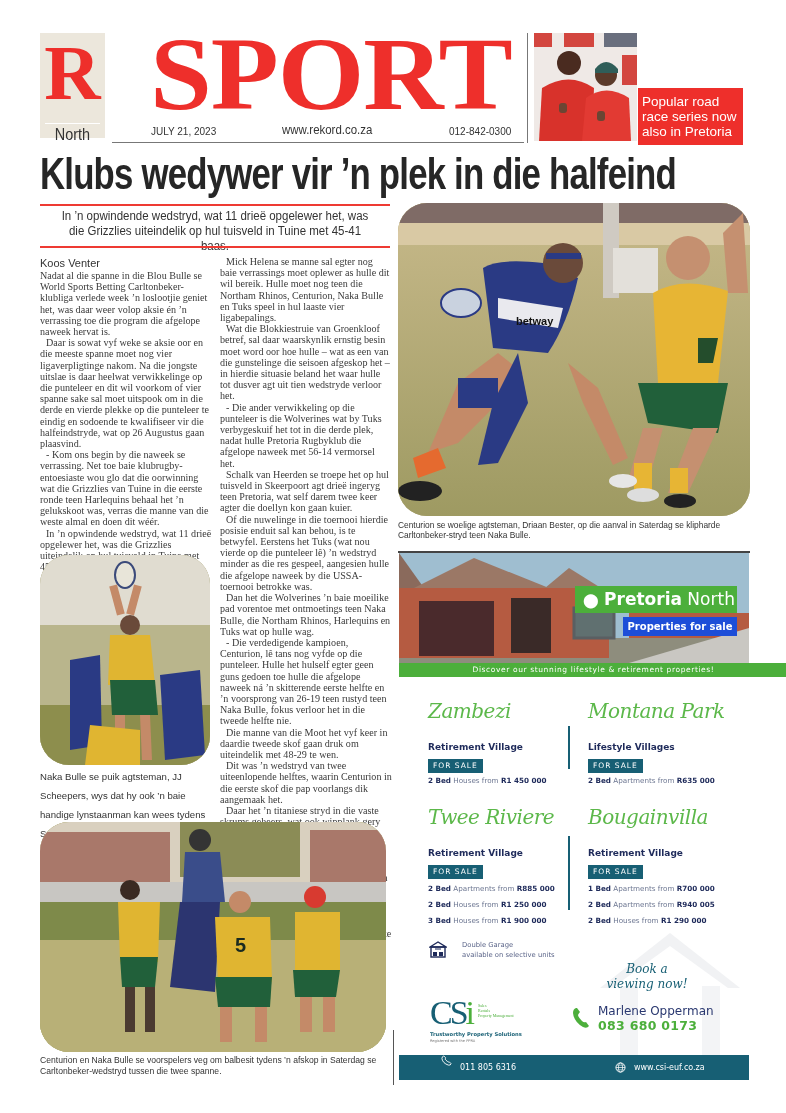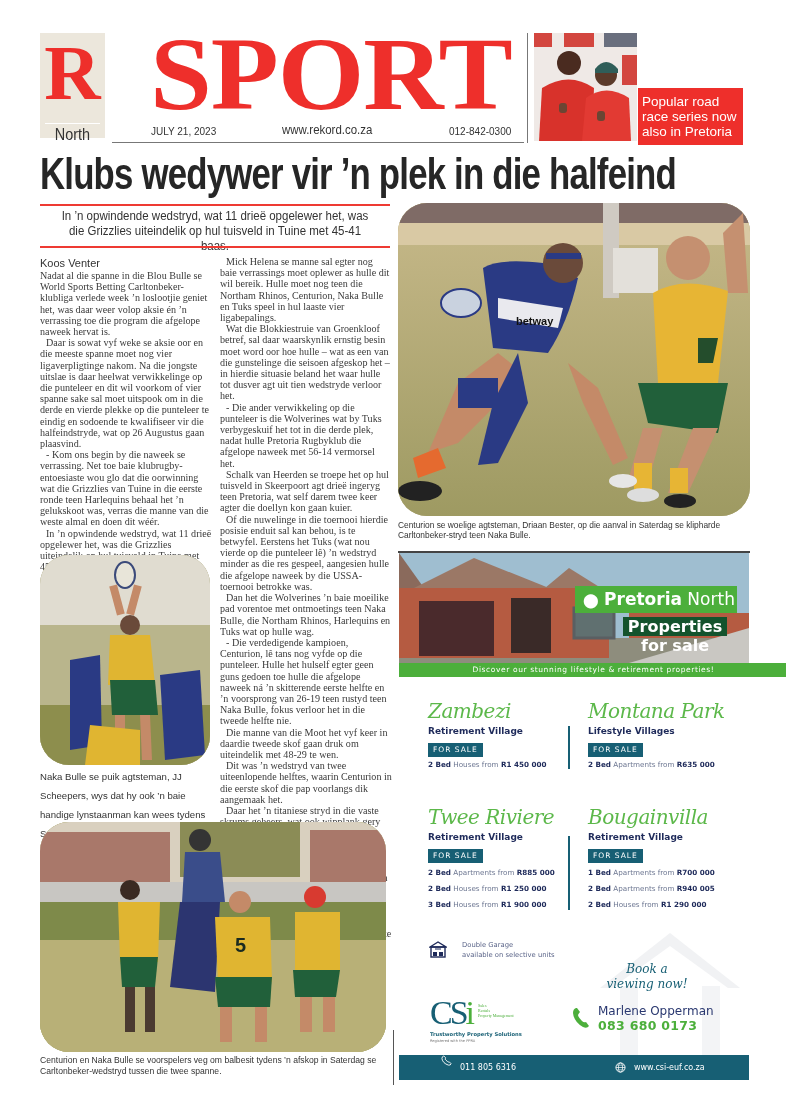--- a/index.html
+++ b/index.html
@@ -50,26 +50,26 @@
   .photo-kickoff { left: 40px; top: 822px; width: 346px; height: 230px; background: #a9a66c; }
   .cap-kickoff { left: 40px; top: 1055px; width: 350px; font-size: 8.6px; line-height: 10.5px; }
 
   .col-vrule { position: absolute; left: 393px; top: 1030px; height: 55px; border-left: 1px solid #555; }
 
   
   .ad-top-rule { position: absolute; left: 398px; top: 551px; width: 352px; border-top: 2px solid #444; }
   .ad-hero { position: absolute; left: 399px; top: 553px; width: 350px; height: 110px; overflow: hidden; background: #8cb0c4; }
   .ad-pin-badge { position: absolute; left: 176px; top: 33px; width: 162px; height: 27px; background: #4caf3b; color: #fff; font-family: "DejaVu Sans", sans-serif; font-size: 17px; line-height: 27px; padding-left: 8px; white-space: nowrap; }
   .ad-pin-badge b { font-weight: bold; }
-  .ad-sub-badge { position: absolute; left: 224px; top: 64px; width: 104px; height: 19px; background: #14532d; color: #fff; font-family: "DejaVu Sans", sans-serif; font-weight: bold; font-size: 16px; line-height: 19px; text-align: center; }
+  .ad-sub-badge { position: absolute; left: 224px; top: 64px; width: 114px; height: 19px; background: #1d4ed8; color: #fff; font-family: "DejaVu Sans", sans-serif; font-weight: bold; font-size: 10px; line-height: 19px; text-align: center; }
   .ad-strip { position: absolute; left: 399px; top: 663px; width: 389px; height: 14px; background: #4caf3b; color: #fff; font-family: "DejaVu Sans", sans-serif; font-size: 7.5px; line-height: 14px; text-align: center; letter-spacing: 0.6px; }
 
   .estate { position: absolute; font-family: "DejaVu Sans", sans-serif; color: #1e2a5a; }
   .estate-name { font-family: "DejaVu Serif", serif; font-style: italic; font-size: 20px; color: #5cb84a; line-height: 22px; height: 22px; white-space: nowrap; letter-spacing: -0.5px; }
-  .estate-type { font-weight: bold; font-size: 9px; line-height: 12px; margin-top: 3px; white-space: nowrap; }
+  .estate-type { font-weight: bold; font-size: 9px; line-height: 12px; margin-top: 19px; white-space: nowrap; }
   .forsale { display: inline-block; margin-top: 4px; background: #175f74; color: #fff; font-size: 7.5px; letter-spacing: 1px; padding: 3px 5px; line-height: 8px; }
   .offer { font-size: 7.2px; line-height: 16px; color: #2a3870; white-space: nowrap; }
   .offer b { font-weight: bold; color: #1e2a5a; }
   .offer .light { color: #6c7691; }
   .estate-vrule { position: absolute; left: 568px; border-left: 2px solid #175f74; }
 
   .garage-icon { position: absolute; left: 429px; top: 941px; width: 18px; height: 17px; }
   .garage-text { position: absolute; left: 462px; top: 940px; font-family: "DejaVu Sans", sans-serif; font-size: 6.8px; line-height: 10px; color: #5a6488; }
 
   .ghost-house { position: absolute; left: 590px; top: 928px; width: 160px; height: 130px; }

